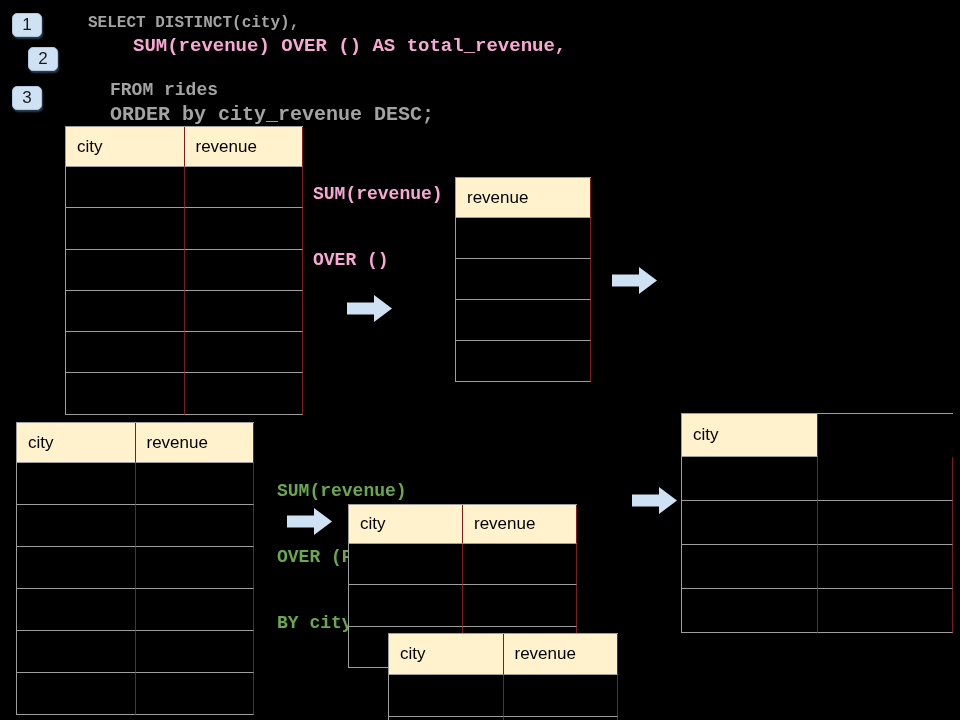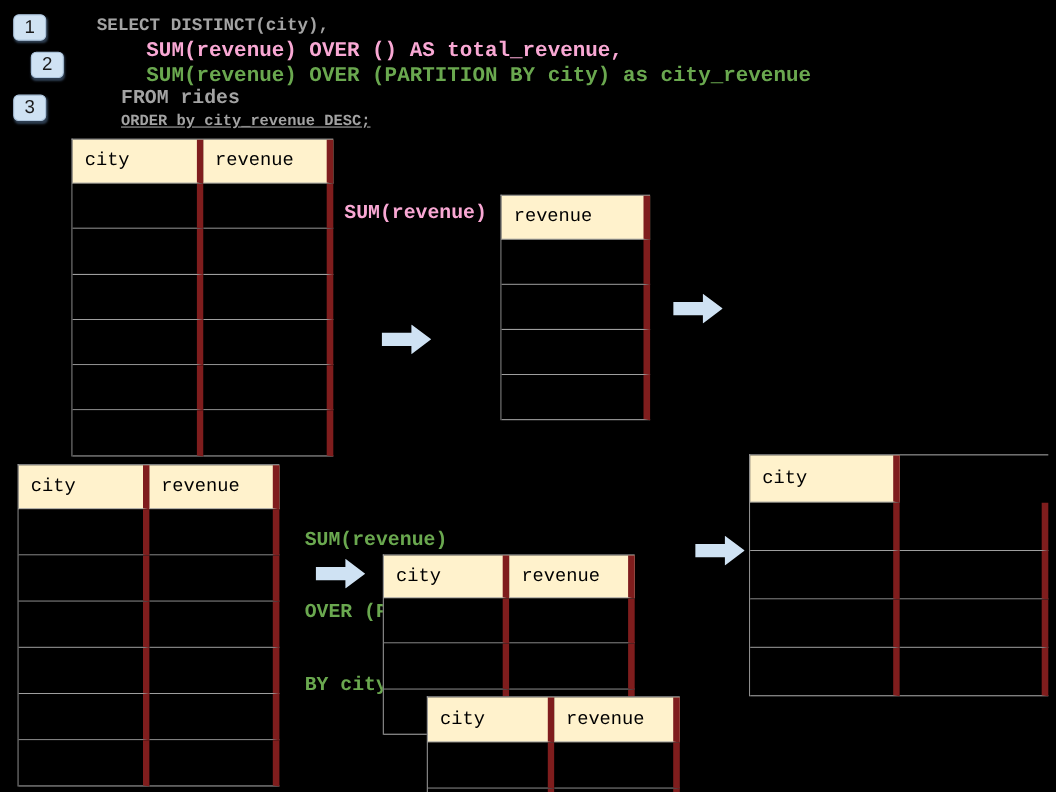--- a/index.html
+++ b/index.html
@@ -27,21 +27,21 @@
   .green  { color:#6AA84F; }
 
   
   .tbl {
     position:absolute; background:#000;
     border-left:1px solid #9e9e9e; border-top:1px solid #9e9e9e;
     display:flex; flex-direction:column;
   }
   .tr { display:flex; }
   .cell {
-    width:50%; border-right:6px solid #7f1d1d; border-bottom:1px solid #9e9e9e;font-family:Liberation Mono, monospace;
+    width:50%; border-right:1px solid #7f1d1d; border-bottom:1px solid #9e9e9e;
   }
   .onecol .cell { width:100%; }
   .th {
     background:#FFF2CC; height:var(--hh); color:#000; font-size:17px;
     display:flex; align-items:center; padding-left:11px;
   }
   .td { height:var(--rh); background:#000; }
   .behind { z-index:1; }
   .front  { z-index:2; }
 
@@ -53,29 +53,29 @@
 <body>
 
 <div id="canvas">
 
   <div class="badge" style="left:12px;top:13px;">1</div>
   <div class="badge" style="left:28px;top:47px;">2</div>
   <div class="badge" style="left:12px;top:86px;">3</div>
 
   <div class="mono purple" style="left:88px;top:14px;font-size:16px;">SELECT DISTINCT(city),</div>
   <div class="mono red" style="left:133px;top:35px;font-size:19px;">SUM(revenue) OVER () AS total_revenue,</div>
-  <div class="mono green" style="left:133px;top:58px;font-size:19px;">SUM(revenue) OVER (PARTITION BY city) as city_revenue</div>
   <div class="mono purple" style="left:110px;top:80px;font-size:18px;">FROM rides</div>
-  <div class="mono purple" style="left:110px;top:103px;font-size:14px;text-decoration:underline;">ORDER by city_revenue DESC;</div>
+  <div class="mono purple" style="left:110px;top:103px;font-size:20px;">ORDER by city_revenue DESC;</div>
 
   <div class="mono purple" style="left:751px;top:38px;font-size:16px;line-height:21px;">
   </div>
 
   <div class="mono red" style="left:313px;top:139px;font-size:18px;line-height:22px;">
     <div>SUM(revenue)</div>
+    <div>OVER ()</div>
   </div>
 
   <div class="mono green" style="left:277px;top:436px;font-size:18px;line-height:22px;">
     <div>SUM(revenue)</div>
     <div>OVER (PARTITION</div>
     <div>BY city)</div>
   </div>
 
   <div class="tbl" style="left:65px;top:126px;width:238px;--hh:40px;--rh:41.3px;">
     <div class="tr">

